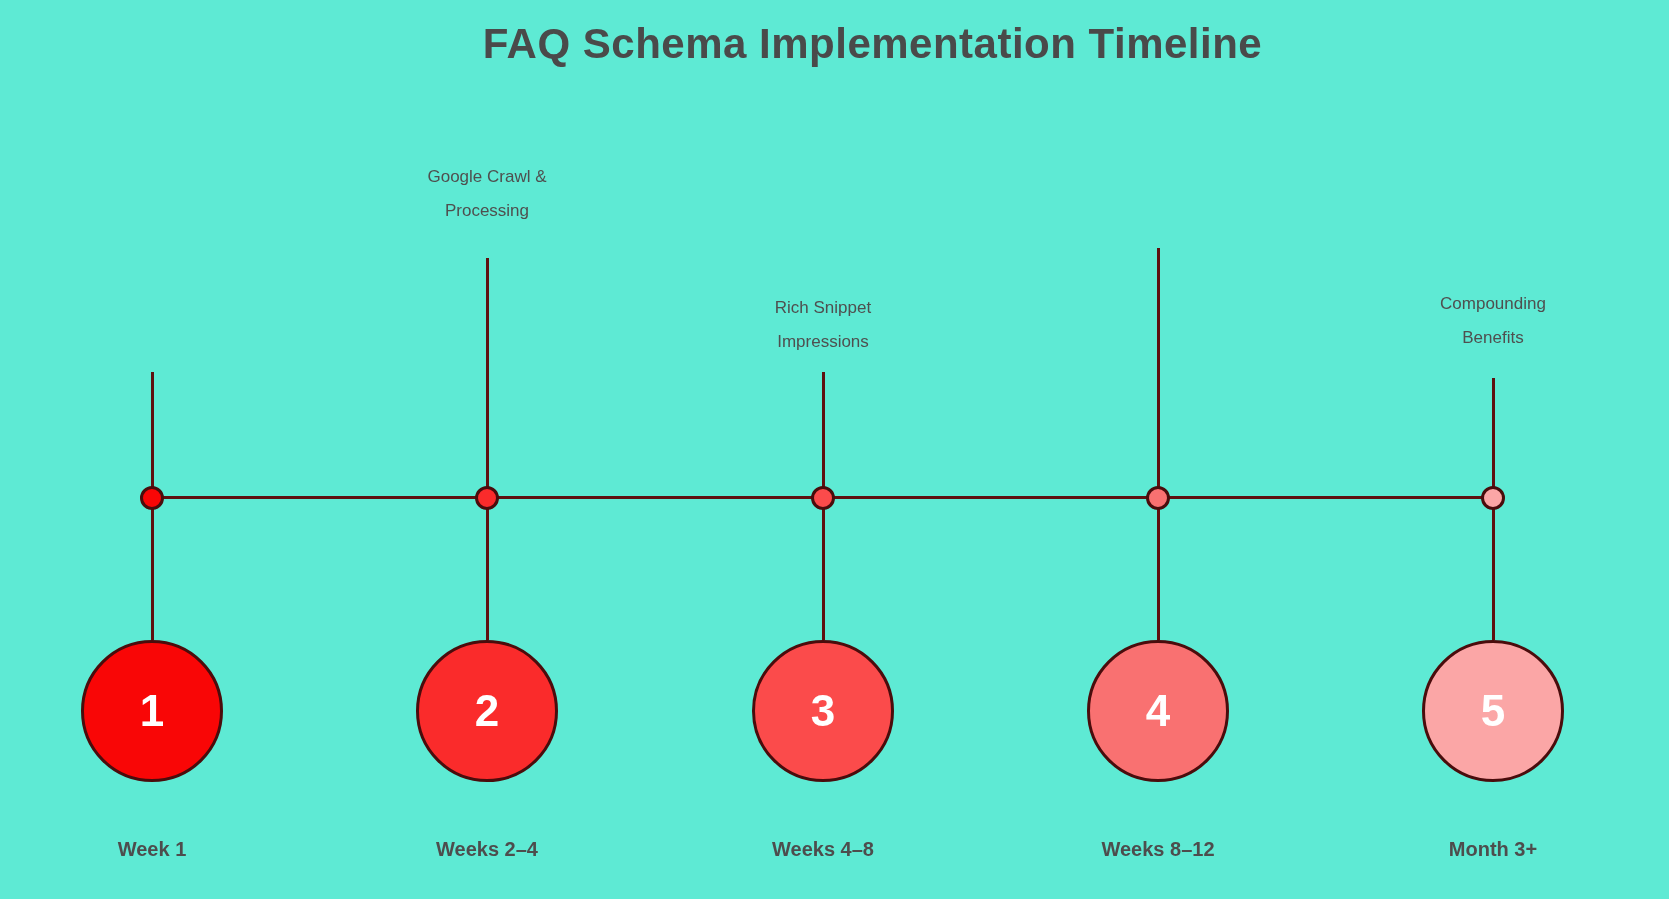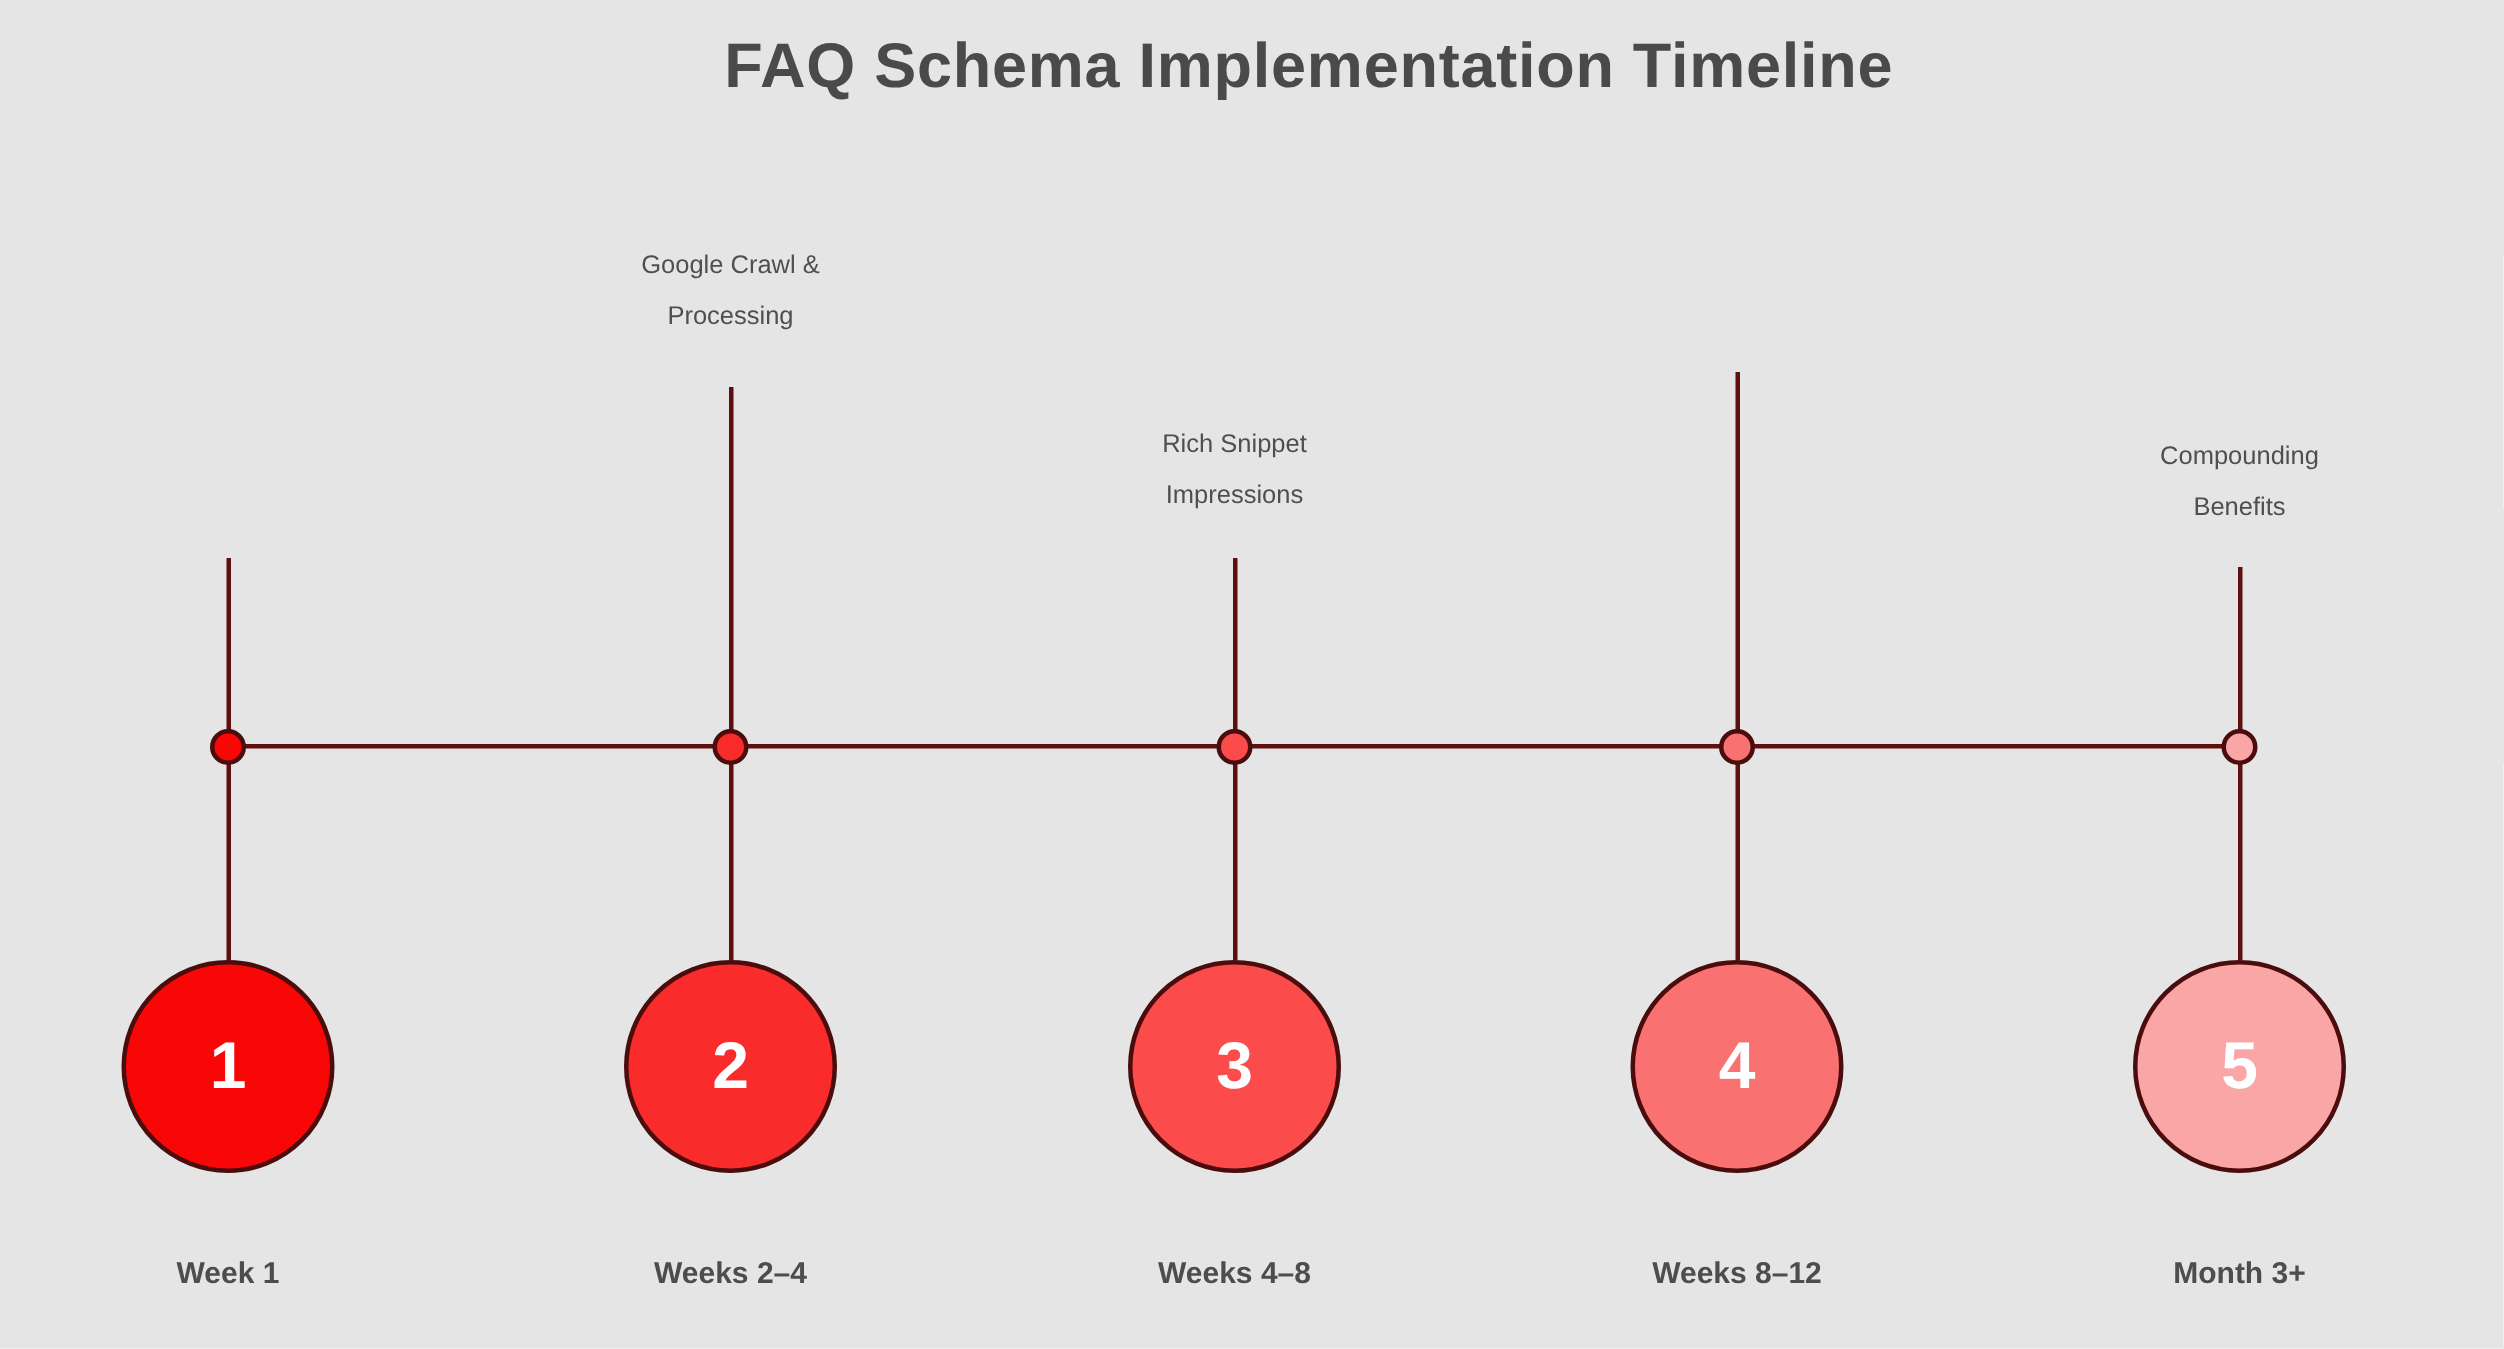--- a/index.html
+++ b/index.html
@@ -3,21 +3,21 @@
 <meta charset="utf-8">
 <style>
   html, body { margin: 0; padding: 0; }
   body {
     font-family: "Liberation Sans", "DejaVu Sans", sans-serif;
     width: 1669px; height: 899px; overflow: hidden;
   }
   .canvas {
     position: relative;
     width: 1669px; height: 899px;
-    background: #e5e5e5;
+    background: #5eead4;
   }
   .title {
     position: absolute;
     top: 20px; left: 38px; width: 1669px;
     text-align: center;
     font-size: 42px; font-weight: 700;
     color: #4A4A4A;
     letter-spacing: 0.5px;
   }
   .hline {
@@ -88,21 +88,21 @@
   <div class="phase-label" style="left:337px; top:160px;">Google Crawl &amp;
 Processing</div>
   <div class="vline" style="left:485.5px; top:258px; height:239px;"></div>
   <div class="vline" style="left:485.5px; top:498px; height:142px;"></div>
   <div class="dot" style="left: 475px; top: 486px; background-color: rgb(250, 43, 43);"></div>
   <div class="circle" style="left: 416px; top: 640px; background-color: rgb(250, 43, 43);">
     <span>2</span>
   </div>
   <div class="time-label" style="left:337px; top:838px;">Weeks 2–4</div>
 
-  <div class="phase-label" style="left:673px; top:279px;">Rich Snippet
+  <div class="phase-label" style="left:673px; top:291px;">Rich Snippet
 Impressions</div>
   <div class="vline" style="left:821.5px; top:372px; height:125px;"></div>
   <div class="vline" style="left:821.5px; top:498px; height:142px;"></div>
   <div class="dot" style="left: 811px; top: 486px; background-color: rgb(251, 75, 75);"></div>
   <div class="circle" style="left: 752px; top: 640px; background-color: rgb(251, 75, 75);">
     <span>3</span>
   </div>
   <div class="time-label" style="left:673px; top:838px;">Weeks 4–8</div>
 
   <div class="vline" style="left:1156.5px; top:248px; height:249px;"></div>

